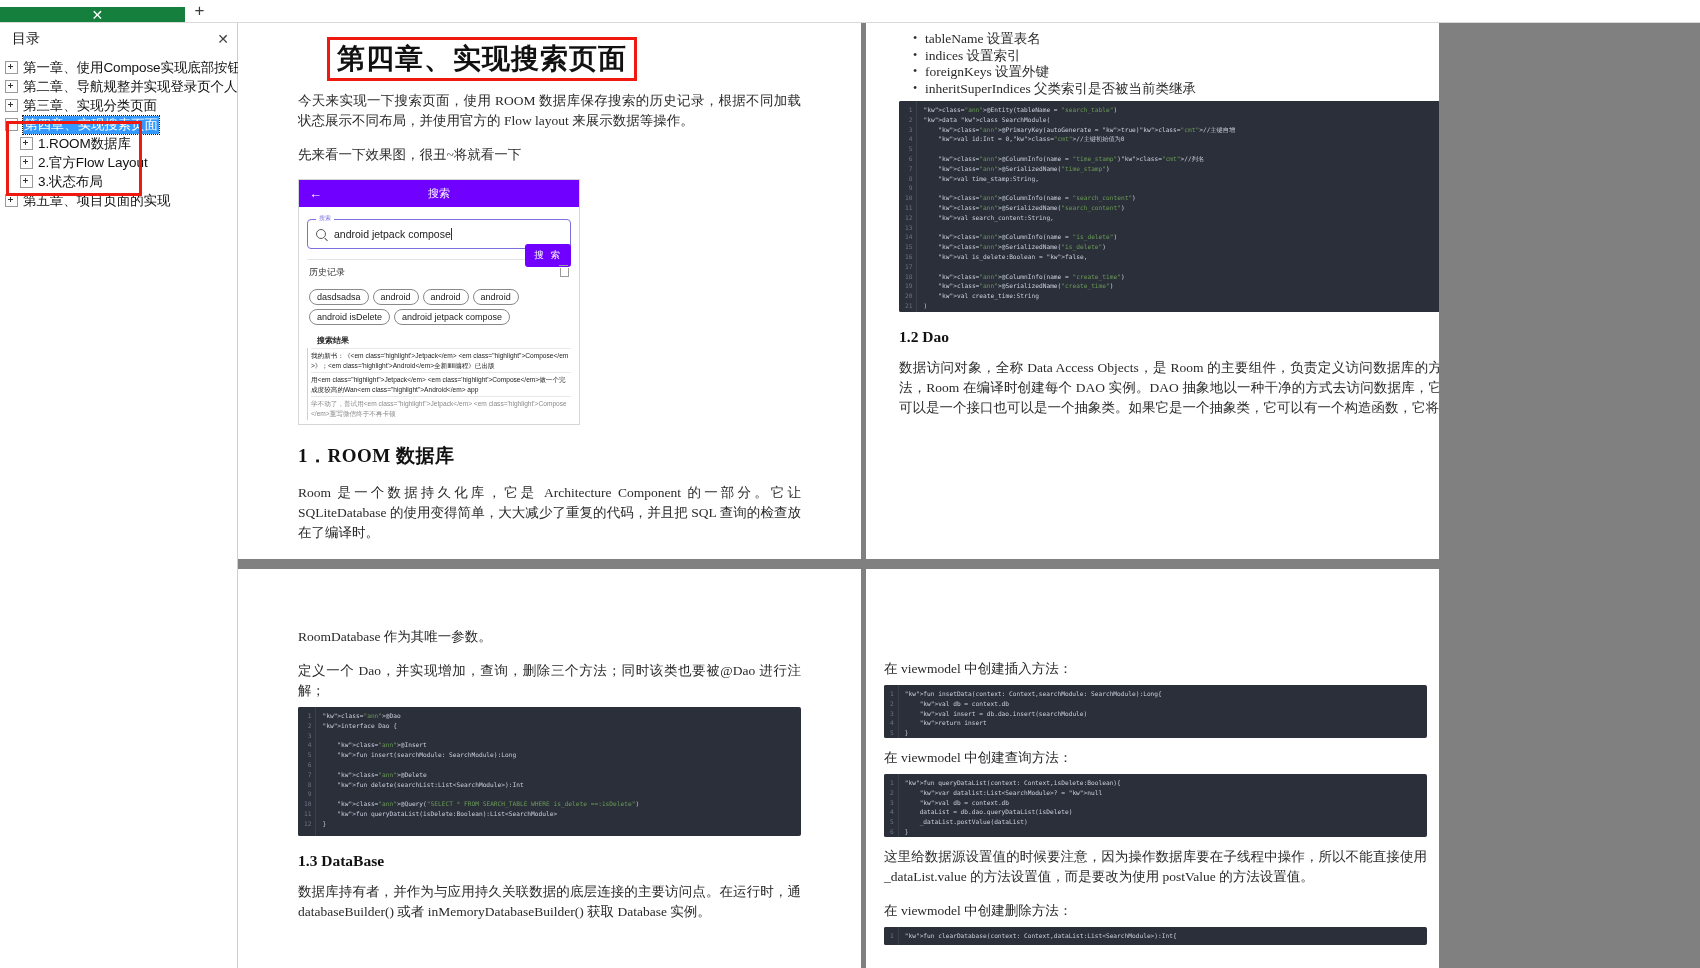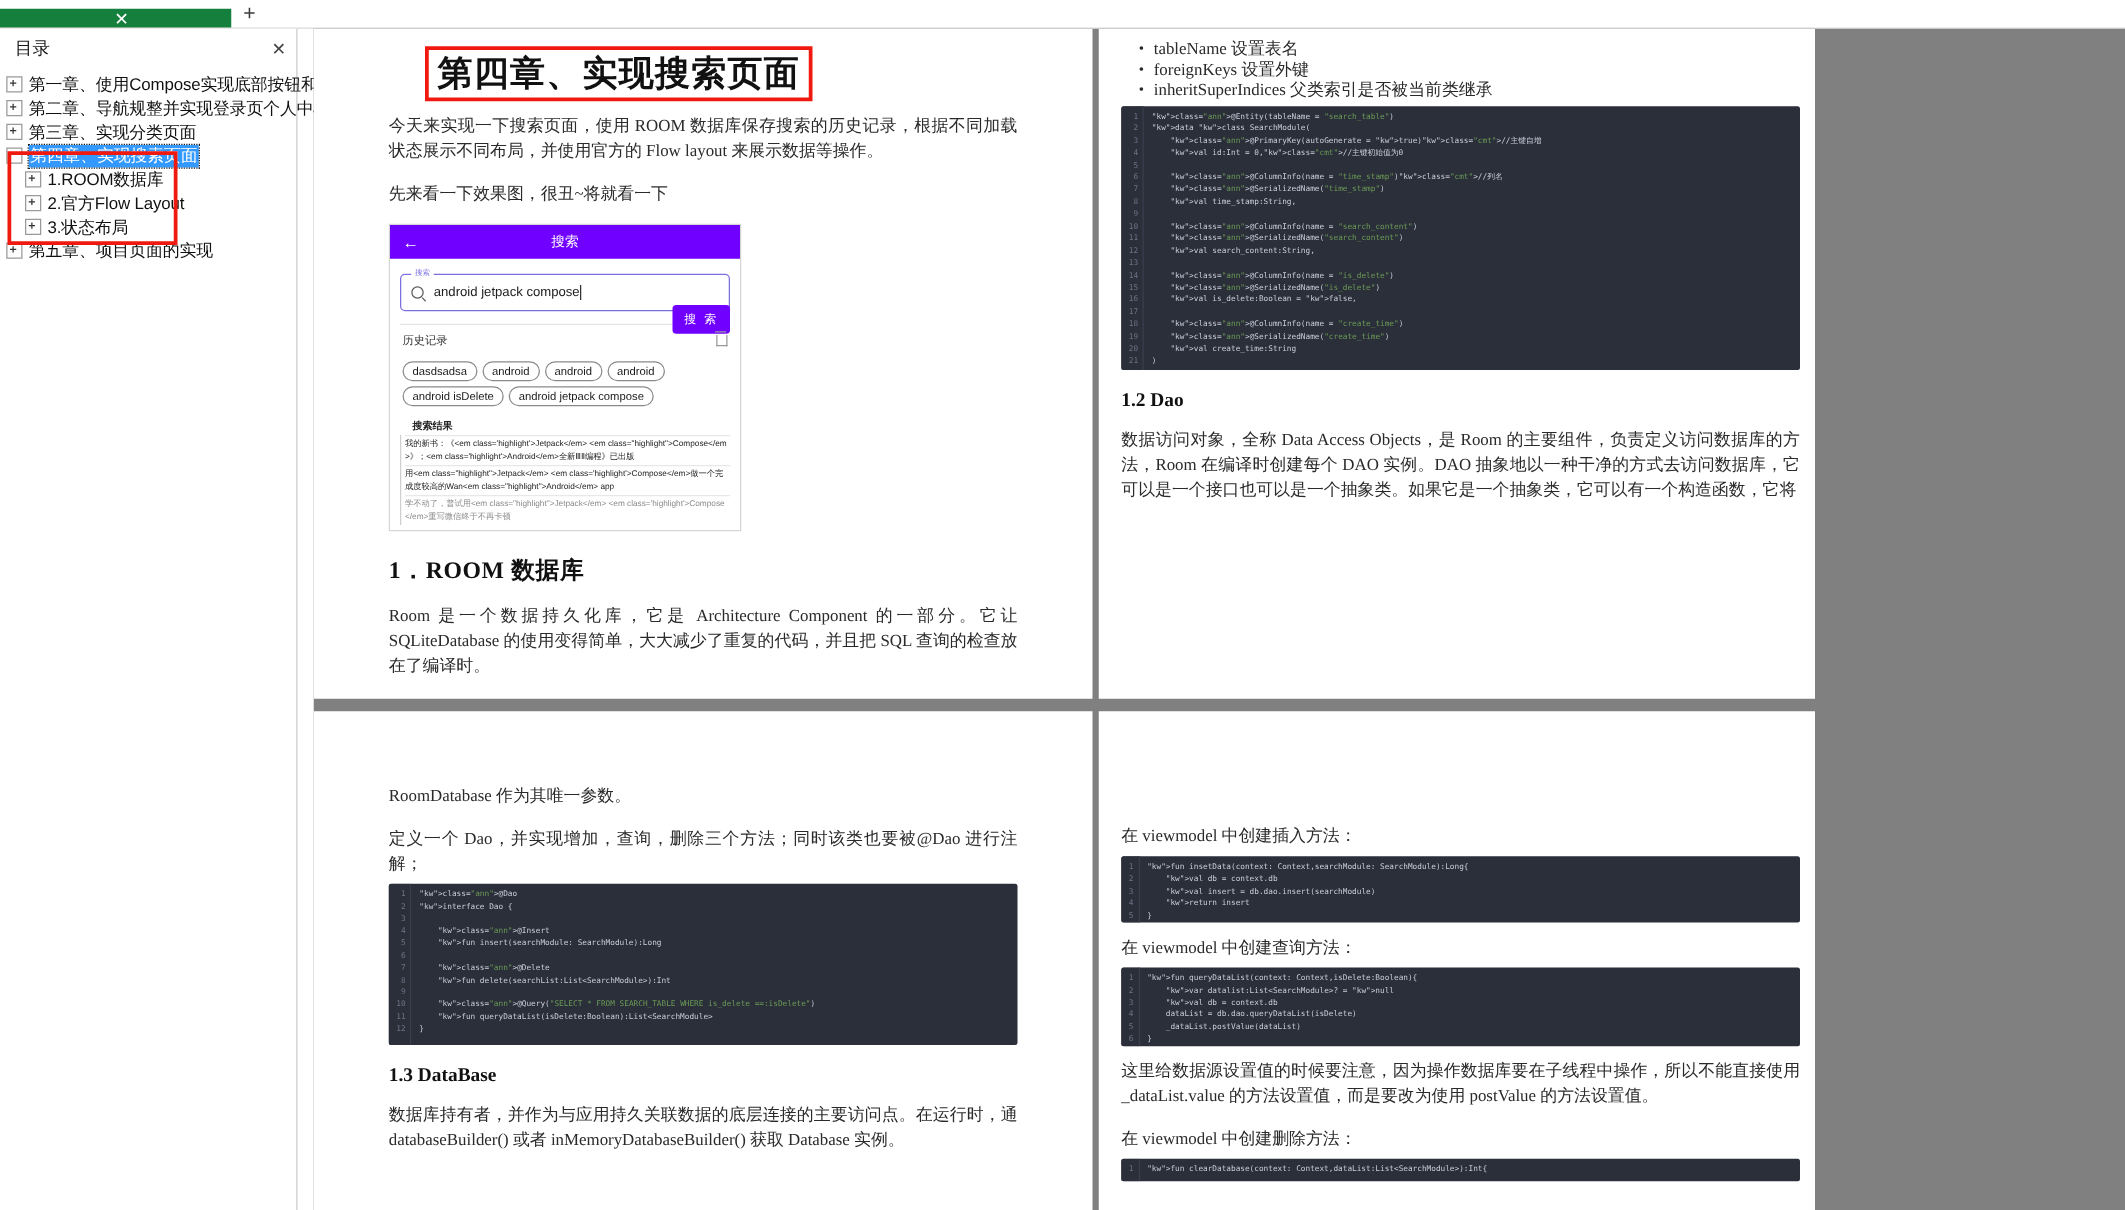--- a/index.html
+++ b/index.html
@@ -43,21 +43,20 @@
     width: 30px; height: 22px;
     display: flex; align-items: center; justify-content: center;
     font-size: 17px; color: #3a3a3a; cursor: pointer;
   }
 
   
   .workspace {
     display: flex;
     height: 946px;
     width: 1700px;
-    gap: 13px;
   }
 
   
   .sidebar {
     width: 237px;
     min-width: 237px;
     background: #ffffff;
     border-right: 1px solid #cccccc;
     position: relative;
     padding-top: 0;
@@ -453,23 +452,24 @@
           </div>
 
           <div class="h2">1．ROOM 数据库</div>
           <div class="p">Room 是一个数据持久化库，它是 Architecture Component 的一部分。它让 SQLiteDatabase 的使用变得简单，大大减少了重复的代码，并且把 SQL 查询的检查放在了编译时。</div>
         </div>
       </div>
 
       <div class="gapx"></div>
 
       <div class="page tall" style="width:573px;">
-        <div class="page-inner" style="padding:0 12px 0 18px;">
+        <div class="page-inner" style="padding:0 12px 0 18px;margin-left:15px;">
           <ul class="bullets" style="margin-top:8px;">
             <li>tableName 设置表名</li>
+            <li>indices 设置索引</li>
             <li>foreignKeys 设置外键</li>
             <li>inheritSuperIndices 父类索引是否被当前类继承</li>
           </ul>
 
           <div class="code" style="height:211px;">
             <div class="gutter" id="g2" style="white-space: pre;">1
 2
 3
 4
 5

